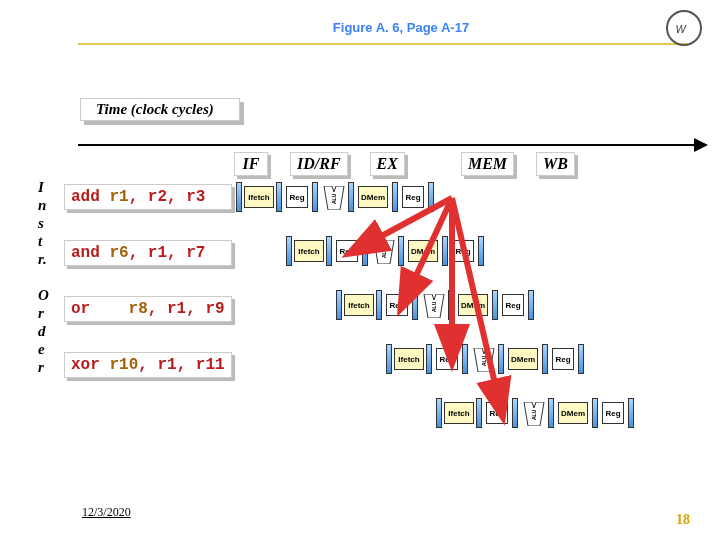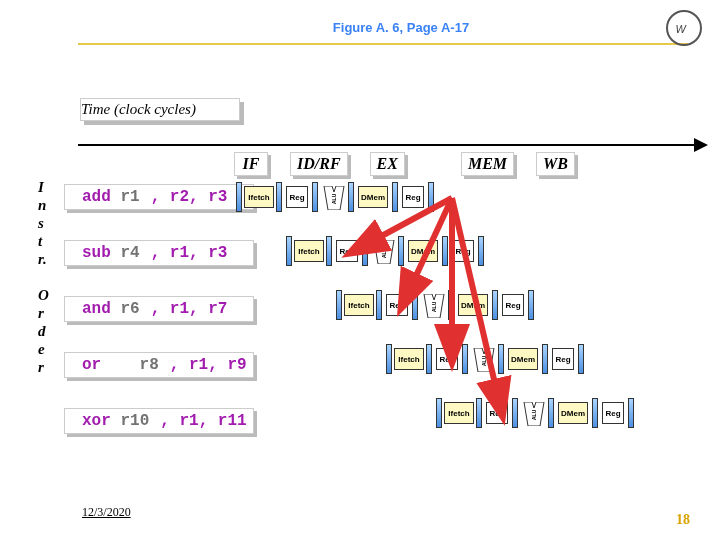--- a/index.html
+++ b/index.html
@@ -44,24 +44,24 @@
     background: #e6c84a;
     margin: 8px 0 0 78px;
     width: 610px;
   }
   .time-box {
     position: absolute;
     left: 80px; top: 98px;
     min-width: 160px;
     border: 1px solid #ccc;
     box-shadow: 4px 4px 0 #bbb;
-    padding: 2px 0;
+    padding: 2px 15px;
     font-family: "Comic Sans MS", cursive;
     font-style: italic;
-    font-weight: normal;
+    font-weight: bold;
     font-size: 15px;
   }
   .arrowline {
     position: absolute;
     left: 78px; top: 138px;
     width: 630px; height: 14px;
   }
   .vlabels {
     position: absolute;
     left: 38px; top: 178px;
@@ -104,22 +104,22 @@
     font-size: 16px;
     font-weight: bold;
     border: 1px solid #ccc;
     box-shadow: 3px 3px 0 #bbb;
     padding: 3px 6px;
     margin-bottom: 30px;
     background: #fff;
     min-width: 166px;
     white-space: nowrap;
   }
-  .dest { color: #737373; }
-  .plain-op { color: #a21caf; margin-left: 11px; }
+  .dest { color: #a16207; }
+  .plain-op { color: #b91c1c; }
   .pipeline {
     position: absolute;
   }
   .row0 { left: 236px; top: 186px; }
   .row1 { left: 286px; top: 240px; }
   .row2 { left: 336px; top: 294px; }
   .row3 { left: 386px; top: 348px; }
   .row4 { left: 436px; top: 402px; }
   .stagebox {
     position: absolute;
@@ -214,24 +214,20 @@
   <div class="stage-cell mem">MEM</div>
   <div class="stage-cell wb">WB</div>
 </div>
 
 <div class="instr-col">
   <div class="instr">
     <span class="plain-op">add</span>
     <span class="dest">r1</span><span class="plain-op">, r2, r3</span>
   </div>
   <div class="instr">
-    <span class="plain-op">sub</span>
-    <span class="dest">r4</span><span class="plain-op">, r1, r3</span>
-  </div>
-  <div class="instr">
     <span class="plain-op">and</span>
     <span class="dest">r6</span><span class="plain-op">, r1, r7</span>
   </div>
   <div class="instr">
     <span class="plain-op">or</span>&nbsp;&nbsp;&nbsp;
     <span class="dest">r8</span><span class="plain-op">, r1, r9</span>
   </div>
   <div class="instr">
     <span class="plain-op">xor</span>
     <span class="dest">r10</span><span class="plain-op">, r1, r11</span>

